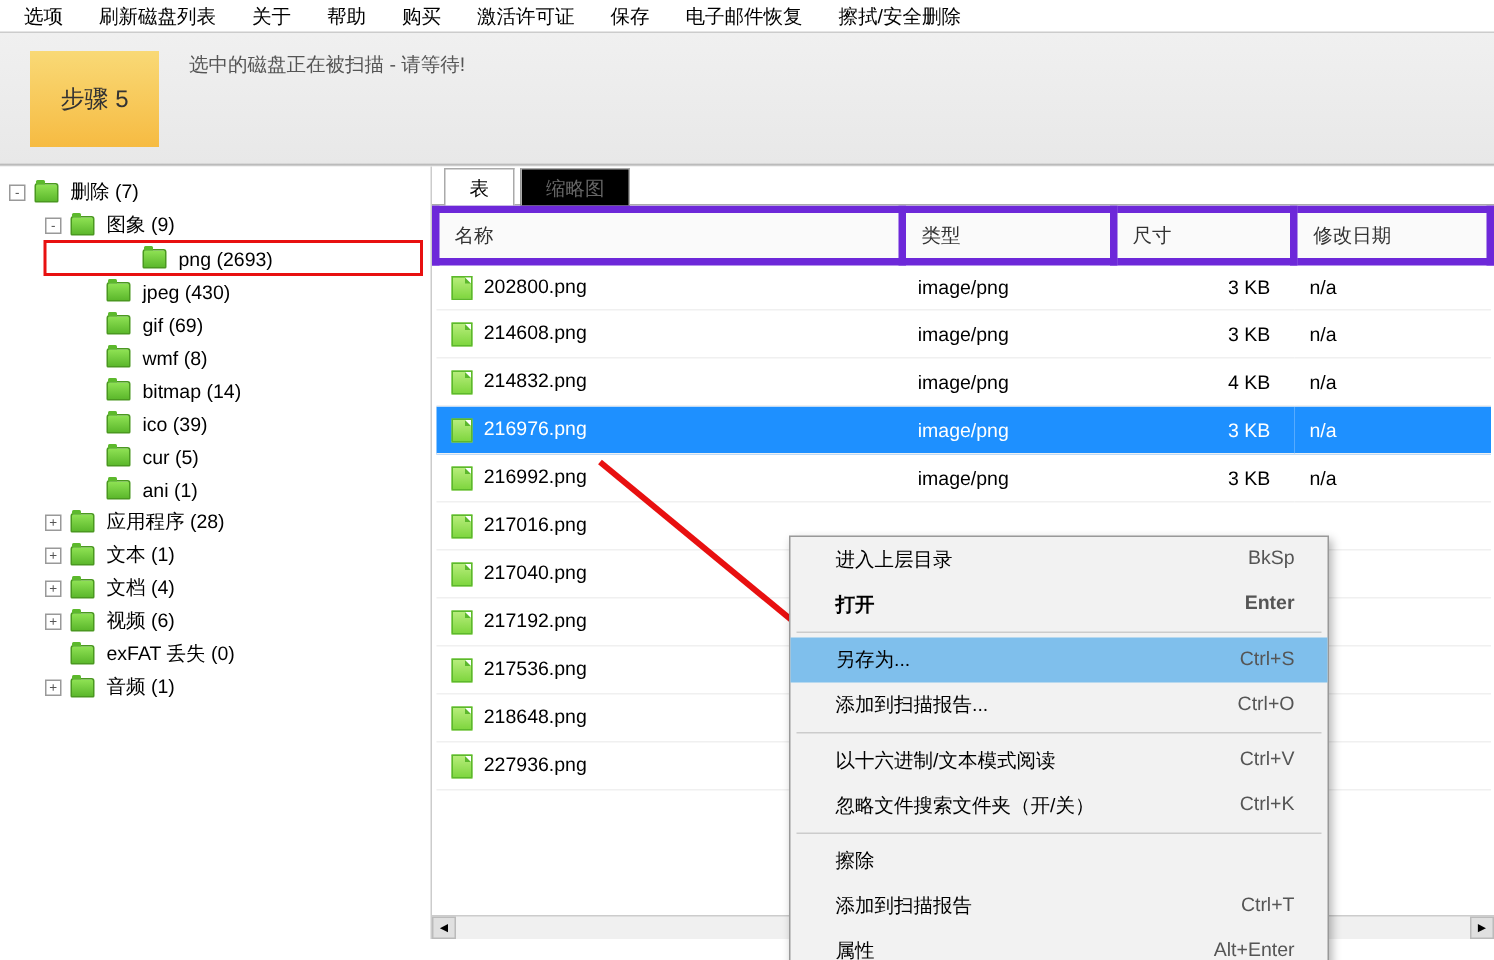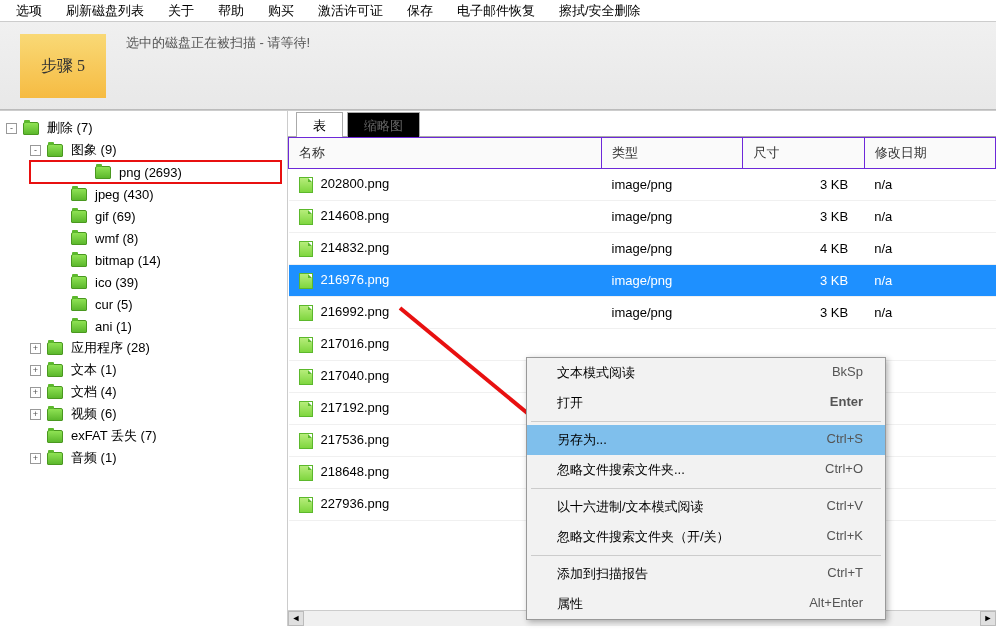--- a/index.html
+++ b/index.html
@@ -4,21 +4,21 @@
 <style>
 * { margin: 0; padding: 0; box-sizing: border-box; font-family: "Microsoft YaHei", Arial, sans-serif; font-size: 13px; }
 body { background: #fff; width: 996px; height: 640px; overflow: hidden; position: relative; }
 
 
 .menubar { height: 22px; background: #fff; border-bottom: 1px solid #ccc; display: flex; align-items: center; padding: 0 4px; }
 .menubar .item { padding: 14px 12px; cursor: pointer; }
 
 
 .banner { background: linear-gradient(#f0f0f0, #e8e8e8); border-bottom: 1px solid #bbb; padding: 12px 20px; display: flex; align-items: flex-start; gap: 20px; height: 88px; }
-.step-box { background: linear-gradient(#f9d976, #f6bb42); width: 86px; height: 64px; display: flex; align-items: center; justify-content: center; font-size: 16px; color: #333; font-family: Liberation Serif, serif; }
+.step-box { background: linear-gradient(#f9d976, #f6bb42); width: 86px; height: 64px; display: flex; align-items: center; justify-content: center; font-size: 16px; color: #333; }
 .banner-text h1 { font-size: 18px; font-weight: bold; margin-bottom: 6px; }
 .banner-text p { font-size: 13px; color: #555; }
 
 
 .main { display: flex; border-top: 1px solid #ccc; height: 516px; }
 .sidebar { width: 288px; border-right: 1px solid #ccc; overflow: auto; padding-top: 2px; background: #fff; }
 .content { flex: 1; display: flex; flex-direction: column; position: relative; }
 
 
 .tree { padding: 4px 6px; }
@@ -32,39 +32,39 @@
 
 
 .tabs { display: flex; border-bottom: 1px solid #aaa; padding-left: 8px; background: #fff; height: 26px; }
 .tab { padding: 4px 16px; border: 1px solid #aaa; border-bottom: none; margin-right: 4px; background: #fff; position: relative; top: 1px; }
 .tab.active { background: #fff; border-top: 1px solid #aaa; }
 .tab.inactive { background: #000000; color: #666; }
 
 
 .table-wrap { flex: 1; overflow: auto; position: relative; }
 table { width: 100%; border-collapse: collapse; }
-th { text-align: left; padding: 6px 10px; border: 1px solid #6d28d9; background: #fafafa; font-weight: normal; font-size: 13px; color: #333; }
+th { text-align: left; padding: 6px 10px; border: 5px solid #6d28d9; background: #fafafa; font-weight: normal; font-size: 13px; color: #333; }
 td { padding: 5px 10px; border-bottom: 1px solid #f0f0f0; font-size: 13px; }
 tr.row { height: 32px; }
 tr.row.selected td { background: #1e90ff; color: #fff; }
 .file-icon { display: inline-block; width: 14px; height: 16px; background: linear-gradient(#b7ed7b, #7fd63f); border: 1px solid #5cb82c; margin-right: 8px; vertical-align: middle; position: relative; }
 .file-icon::after { content: ""; position: absolute; top: 0; right: 0; border-style: solid; border-width: 0 4px 4px 0; border-color: #fff #fff #5cb82c #5cb82c; }
 .col-size { text-align: right; padding-right: 16px; }
 
 
 .sb { position: absolute; bottom: 0; left: 0; right: 0; height: 16px; background: #f0f0f0; border-top: 1px solid #ccc; }
 .sb .btn { position: absolute; width: 16px; height: 15px; background: #e0e0e0; border: 1px solid #bbb; font-size: 9px; text-align: center; line-height: 13px; }
 
 
 .ctxmenu { position: absolute; background: #f2f2f2; border: 1px solid #999; box-shadow: 2px 2px 6px rgba(0,0,0,0.3); width: 360px; z-index: 100; }
 .ctxmenu .citem { display: flex; justify-content: space-between; padding: 6px 22px 6px 30px; font-size: 13px; }
 .ctxmenu .citem:hover, .ctxmenu .citem.hl { background: #7fbfec; }
 .ctxmenu .sep { height: 1px; background: #ccc; margin: 3px 4px; }
 .ctxmenu .shortcut { color: #555; }
-.ctxmenu .citem.bold .mlabel { font-weight: normal; }
+.ctxmenu .citem.bold .mlabel { font-weight: bold; }
 .ctxmenu .citem.bold .shortcut { font-weight: bold; }
 
 
 .arrow { position: absolute; z-index: 90; pointer-events: none; }
 </style>
 </head>
 <body>
 
 <div class="menubar" id="menubar">
     <div class="item">选项</div>
@@ -154,21 +154,21 @@
           <span class="tree-label">文档 (4)</span>
         </div>
         <div class="tree-row" style="padding-left: 24px;">
           <span class="exp">+</span>
           <span class="folder-icon"></span>
           <span class="tree-label">视频 (6)</span>
         </div>
         <div class="tree-row" style="padding-left: 24px;">
           <span class="exp empty"></span>
           <span class="folder-icon"></span>
-          <span class="tree-label">exFAT 丢失 (7)</span>
+          <span class="tree-label">exFAT 丢失 (0)</span>
         </div>
         <div class="tree-row" style="padding-left: 24px;">
           <span class="exp">+</span>
           <span class="folder-icon"></span>
           <span class="tree-label">音频 (1)</span>
         </div>
       </div>
   </div>
   <div class="content">
     <div class="tabs">
@@ -257,46 +257,50 @@
       <div class="sb">
         <div class="btn" style="left:0">◄</div>
         <div class="btn" style="right:0">►</div>
       </div>
     </div>
   </div>
 </div>
 
 <div class="ctxmenu" id="ctxmenu" style="left:526px; top:357px;">
     <div class="citem">
-      <span class="mlabel">文本模式阅读</span>
+      <span class="mlabel">进入上层目录</span>
       <span class="shortcut">BkSp</span>
     </div>
     <div class="citem bold">
       <span class="mlabel">打开</span>
       <span class="shortcut">Enter</span>
     </div>
     <div class="sep"></div>
     <div class="citem hl">
       <span class="mlabel">另存为...</span>
       <span class="shortcut">Ctrl+S</span>
     </div>
     <div class="citem">
-      <span class="mlabel">忽略文件搜索文件夹...</span>
+      <span class="mlabel">添加到扫描报告...</span>
       <span class="shortcut">Ctrl+O</span>
     </div>
     <div class="sep"></div>
     <div class="citem">
       <span class="mlabel">以十六进制/文本模式阅读</span>
       <span class="shortcut">Ctrl+V</span>
     </div>
     <div class="citem">
       <span class="mlabel">忽略文件搜索文件夹（开/关）</span>
       <span class="shortcut">Ctrl+K</span>
     </div>
     <div class="sep"></div>
+    <div class="citem">
+      <span class="mlabel">擦除</span>
+      <span class="shortcut"></span>
+    </div>
     <div class="citem">
       <span class="mlabel">添加到扫描报告</span>
       <span class="shortcut">Ctrl+T</span>
     </div>
     <div class="citem">
       <span class="mlabel">属性</span>
       <span class="shortcut">Alt+Enter</span>
     </div>
   </div>
 

